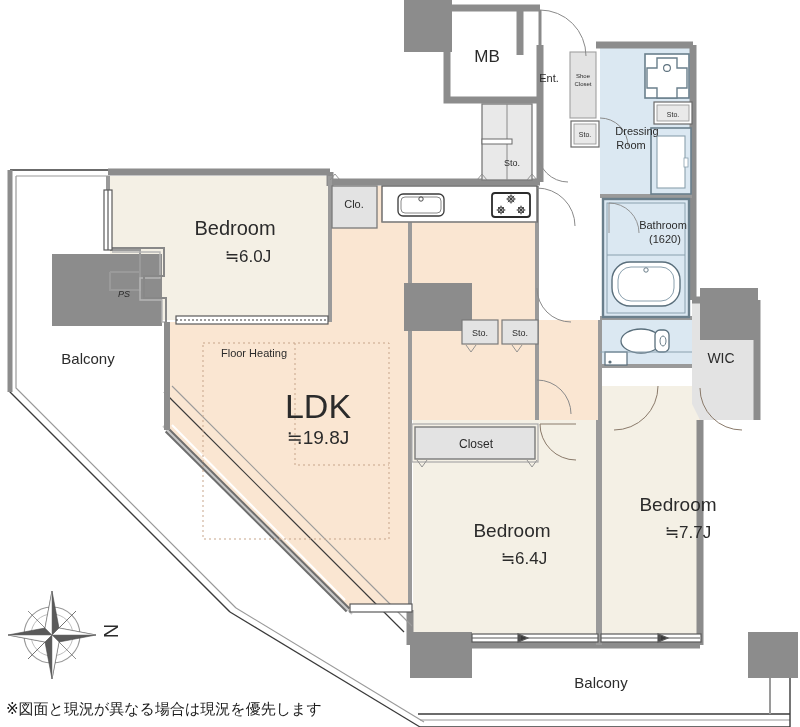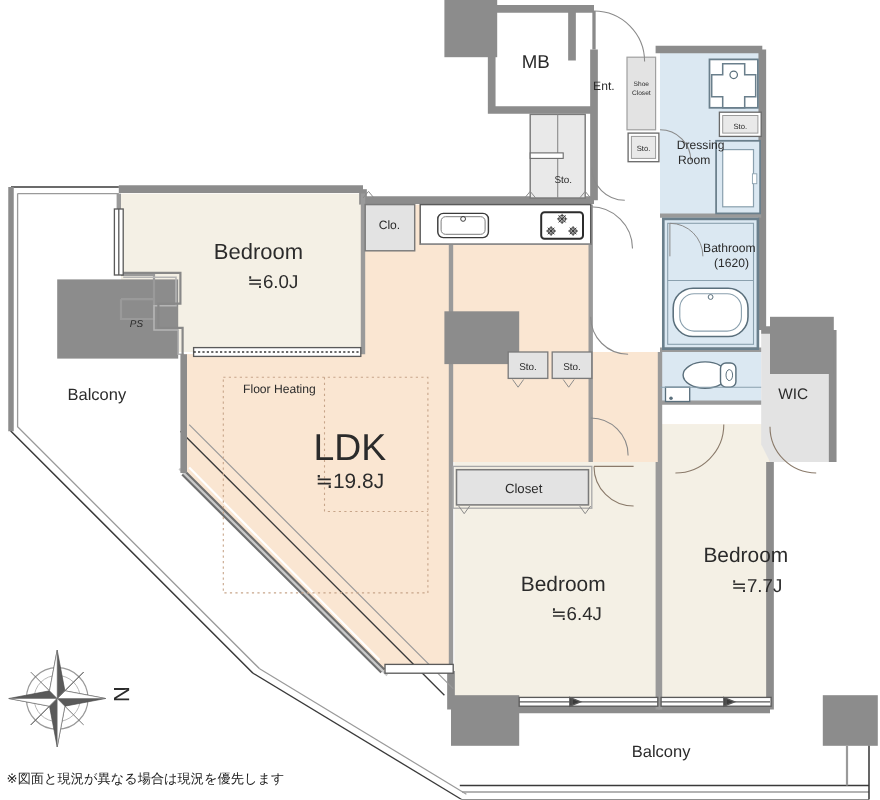--- a/index.html
+++ b/index.html
@@ -13,21 +13,21 @@
     width: 800px;
     height: 727px;
     background: #ffffff;
     overflow: hidden;
   }
   #plan-svg { position: absolute; left: 0; top: 0; }
   .note {
     position: absolute;
     left: 6px;
     top: 700px;
-    font-size: 12px;
+    font-size: 15px;
     color: #1b1b1b;
     letter-spacing: 0px;
     white-space: nowrap;
   }
   .lbl { font-family: "Liberation Sans", "DejaVu Sans", sans-serif; fill: #2b2b2b; }
 </style>
 </head>
 <body>
 
 <div id="app">

